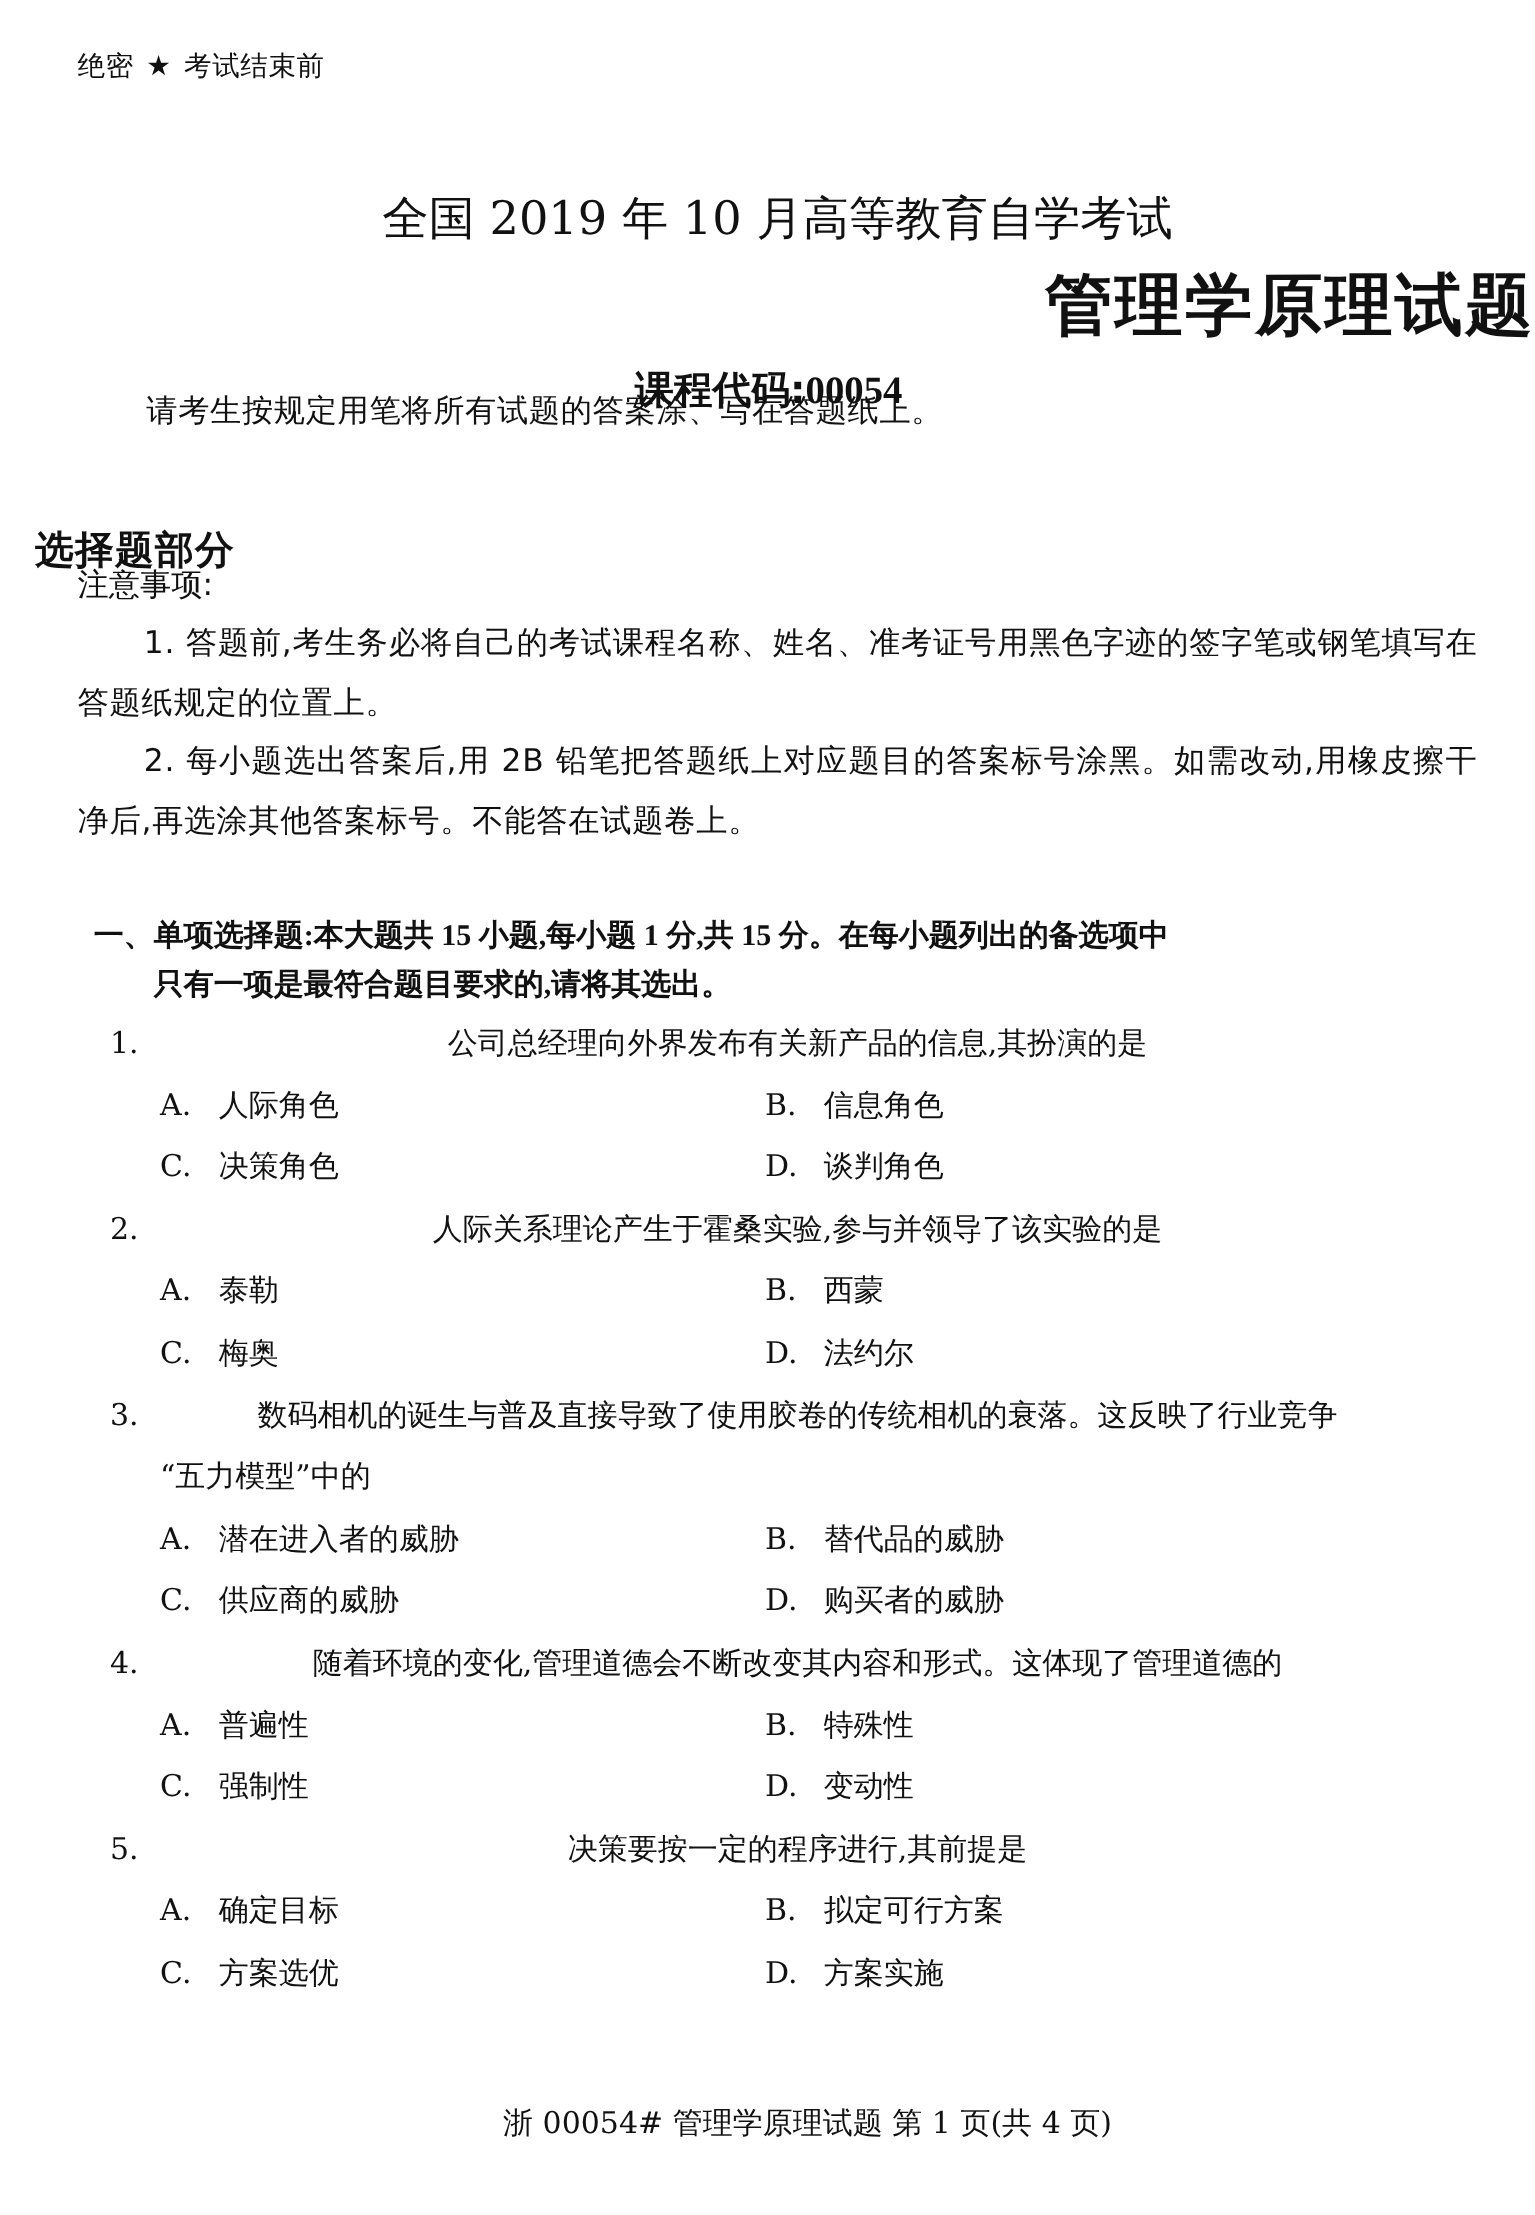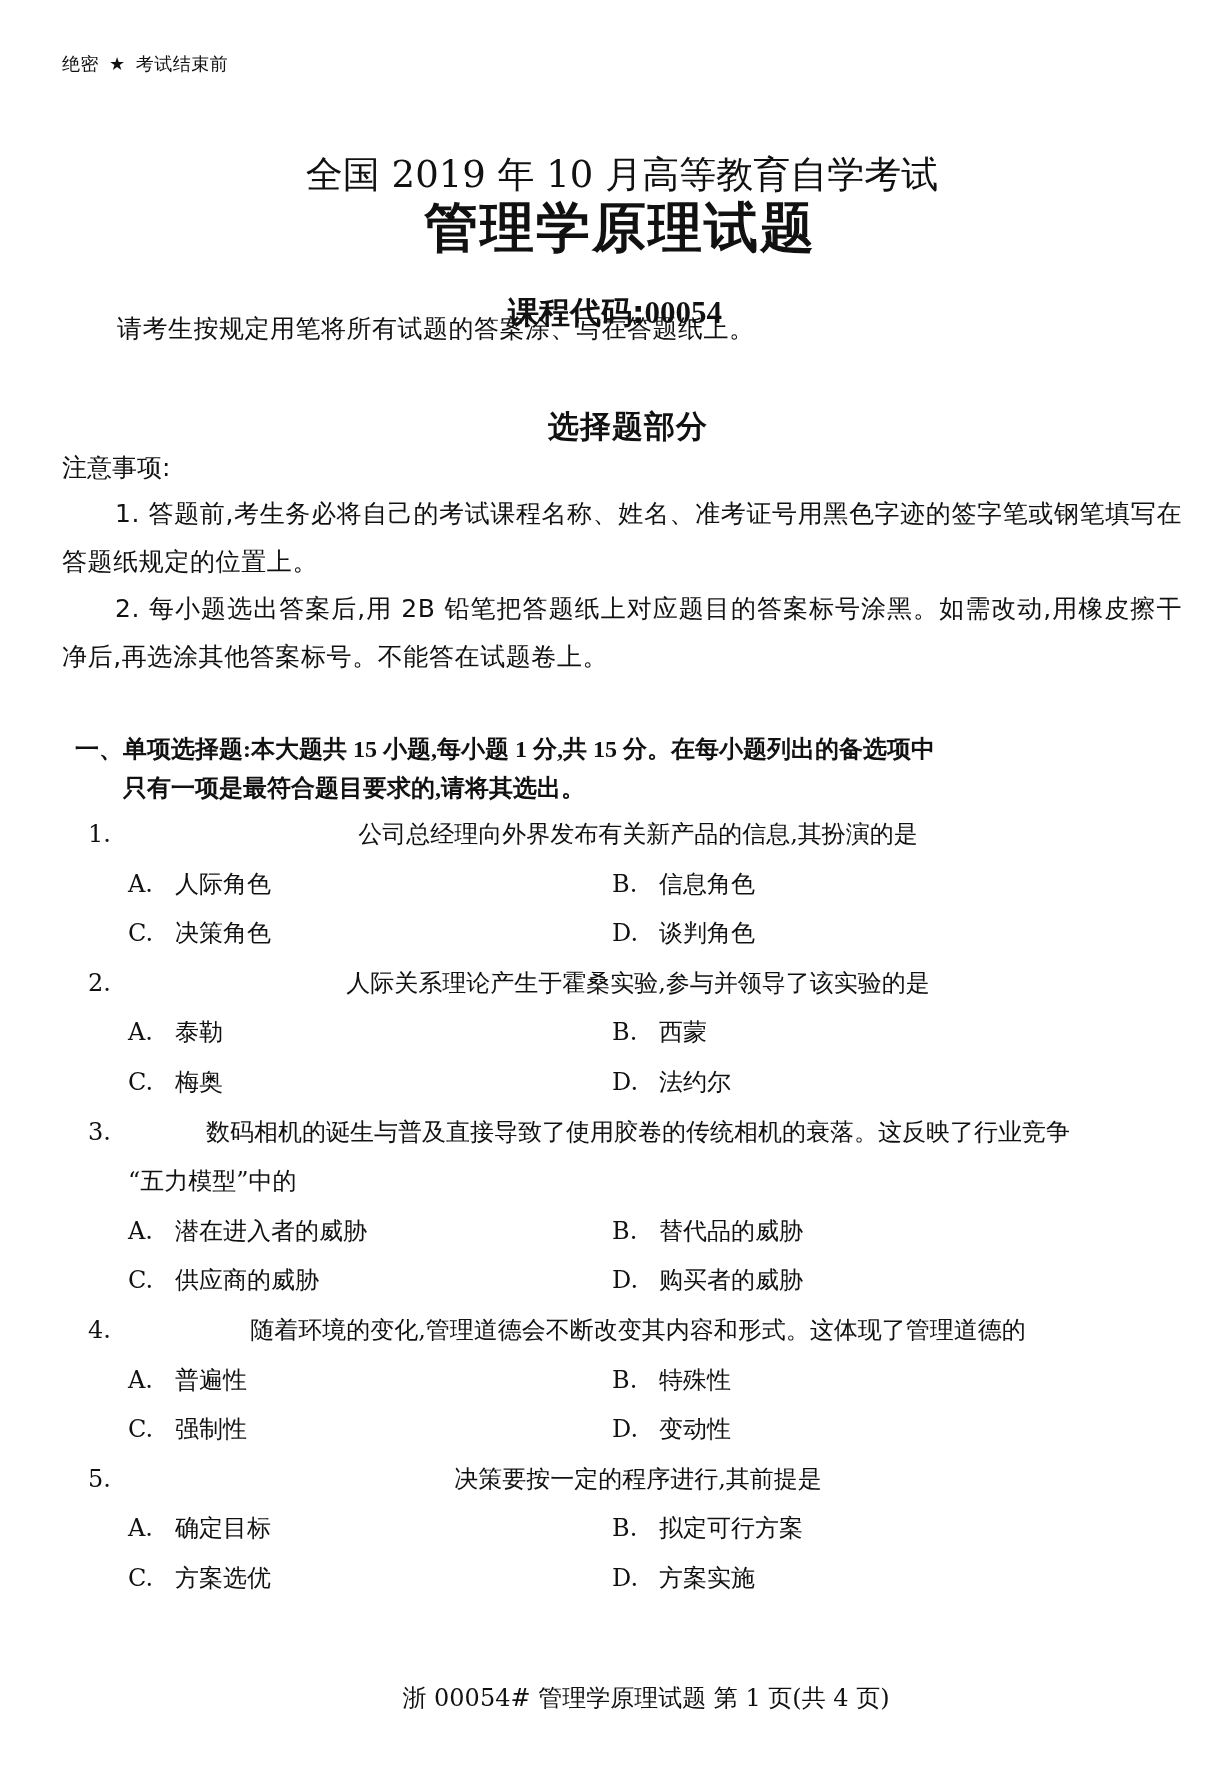--- a/index.html
+++ b/index.html
@@ -11,57 +11,56 @@
       width: 1228px;
       height: 1772px;
       position: relative;
       overflow: hidden;
       color: #111111;
       font-family: "DejaVu Serif", "Liberation Serif", serif;
     }
     .abs { position: absolute; white-space: nowrap; }
 
     .secret {
-      left: 62px; top: 50px;
-      font-family: "DejaVu Sans", "Liberation Sans", sans-serif;
-      font-size: 18px; line-height: 28px;
+      left: 62px; top: 40px;
+      font-family: "DejaVu Sans", "Liberation Sans", sans-serif;
+      font-size: 22px; line-height: 28px;
       letter-spacing: 0.5px;
     }
     .secret .star { margin: 0 10px; }
 
     .exam-line {
       left: 0; width: 1228px; top: 114px;
       text-align: center;
       font-size: 37px; line-height: 44px;
       padding-left: 16px; box-sizing: border-box; margin-top: 39px;
     }
     .paper-title {
-      left: 0; width: 1228px; top: 196px;
-      text-align: center;
+      left: 0; width: 1228px; top: 212px;
+      text-align: right;
       font-family: "DejaVu Sans", "Liberation Sans", sans-serif;
       font-size: 54px; line-height: 64px; font-weight: bold;
       padding-left: 12px; box-sizing: border-box;
       letter-spacing: 2px;
     }
     .course-code {
       left: 0; width: 1220px; top: 292px;
       text-align: center;
       font-family: "DejaVu Sans", "Liberation Sans", sans-serif;
       font-size: 31px; line-height: 40px; font-weight: bold;
       padding-left: 10px; box-sizing: border-box;
     }
     .instruction {
       left: 117px; top: 314px;
       font-family: "DejaVu Sans", "Liberation Sans", sans-serif;
       font-size: 25px; line-height: 30px;
       letter-spacing: 0.5px;
     }
     .part-title {
-      left: 0; width: 1228px; top: 406px;
-      text-align: center;
+      left: 0; width: 1228px; top: 420px;
       font-family: "DejaVu Sans", "Liberation Sans", sans-serif;
       font-size: 31px; line-height: 40px; font-weight: bold;
       padding-left: 28px; box-sizing: border-box;
       letter-spacing: 1px;
     }
     .notes {
       left: 62px; top: 452px; width: 1120px;
       font-family: "DejaVu Sans", "Liberation Sans", sans-serif;
       font-size: 25px; line-height: 47.5px;
       white-space: normal;

